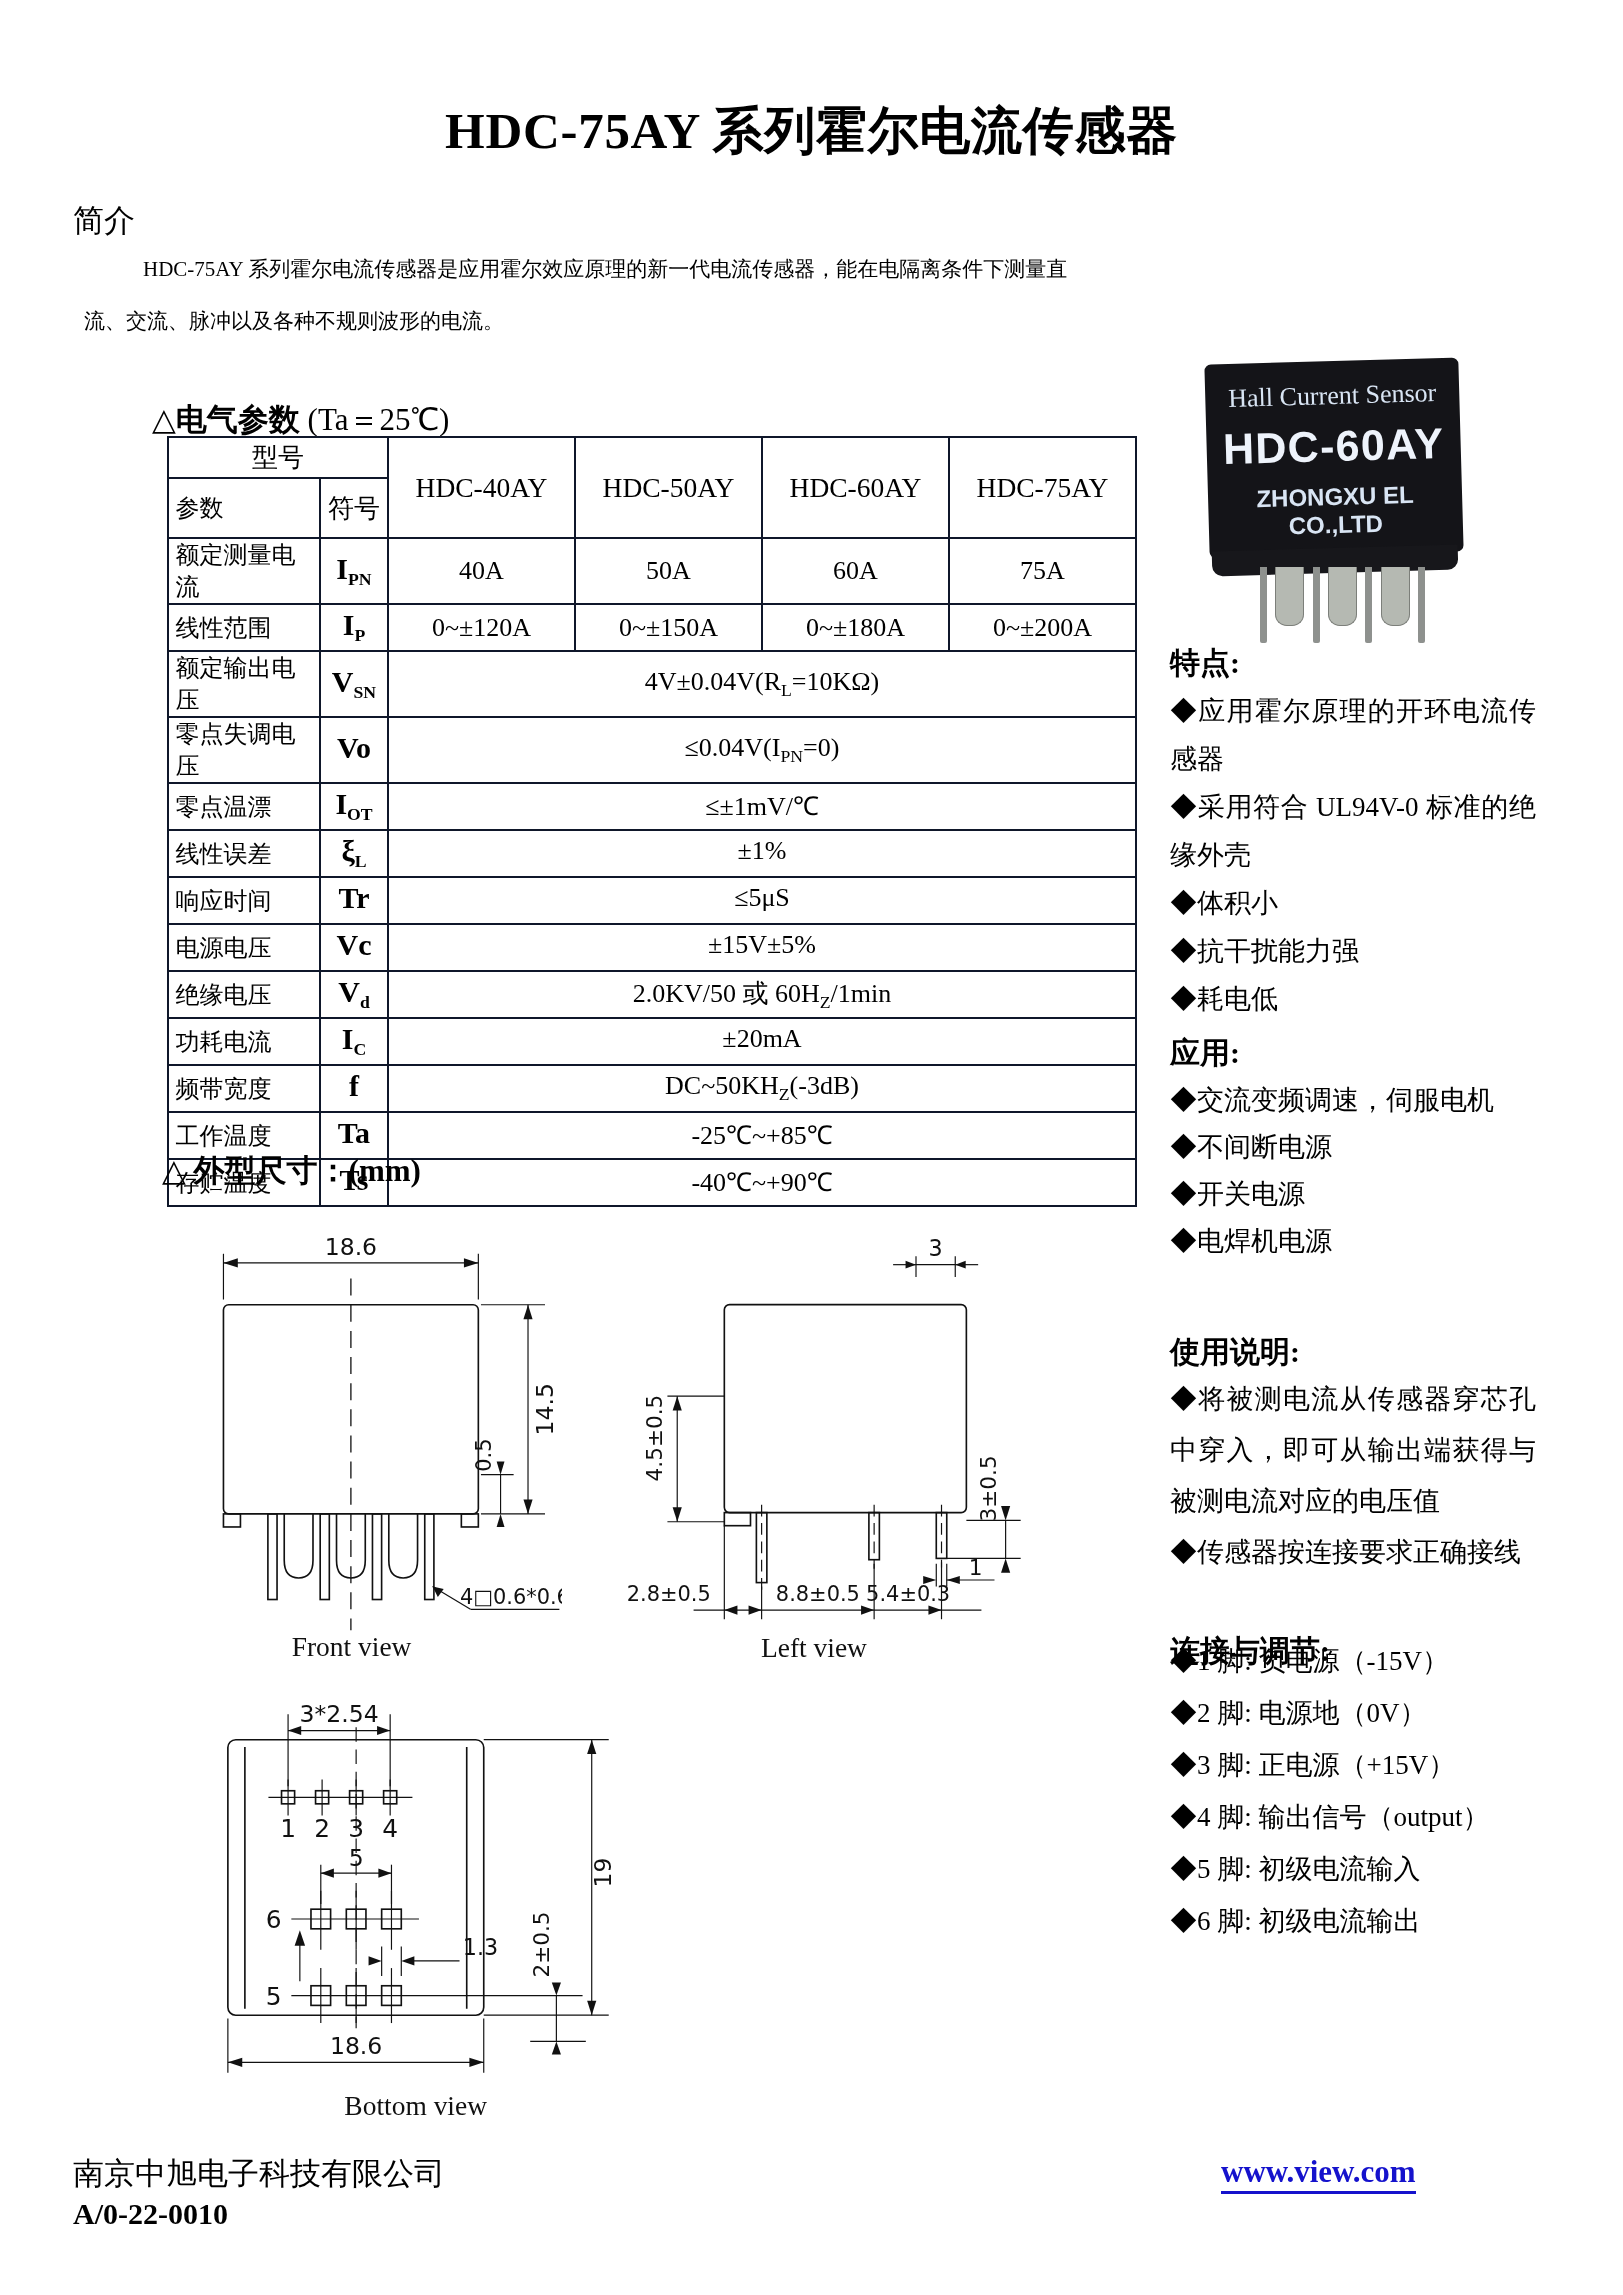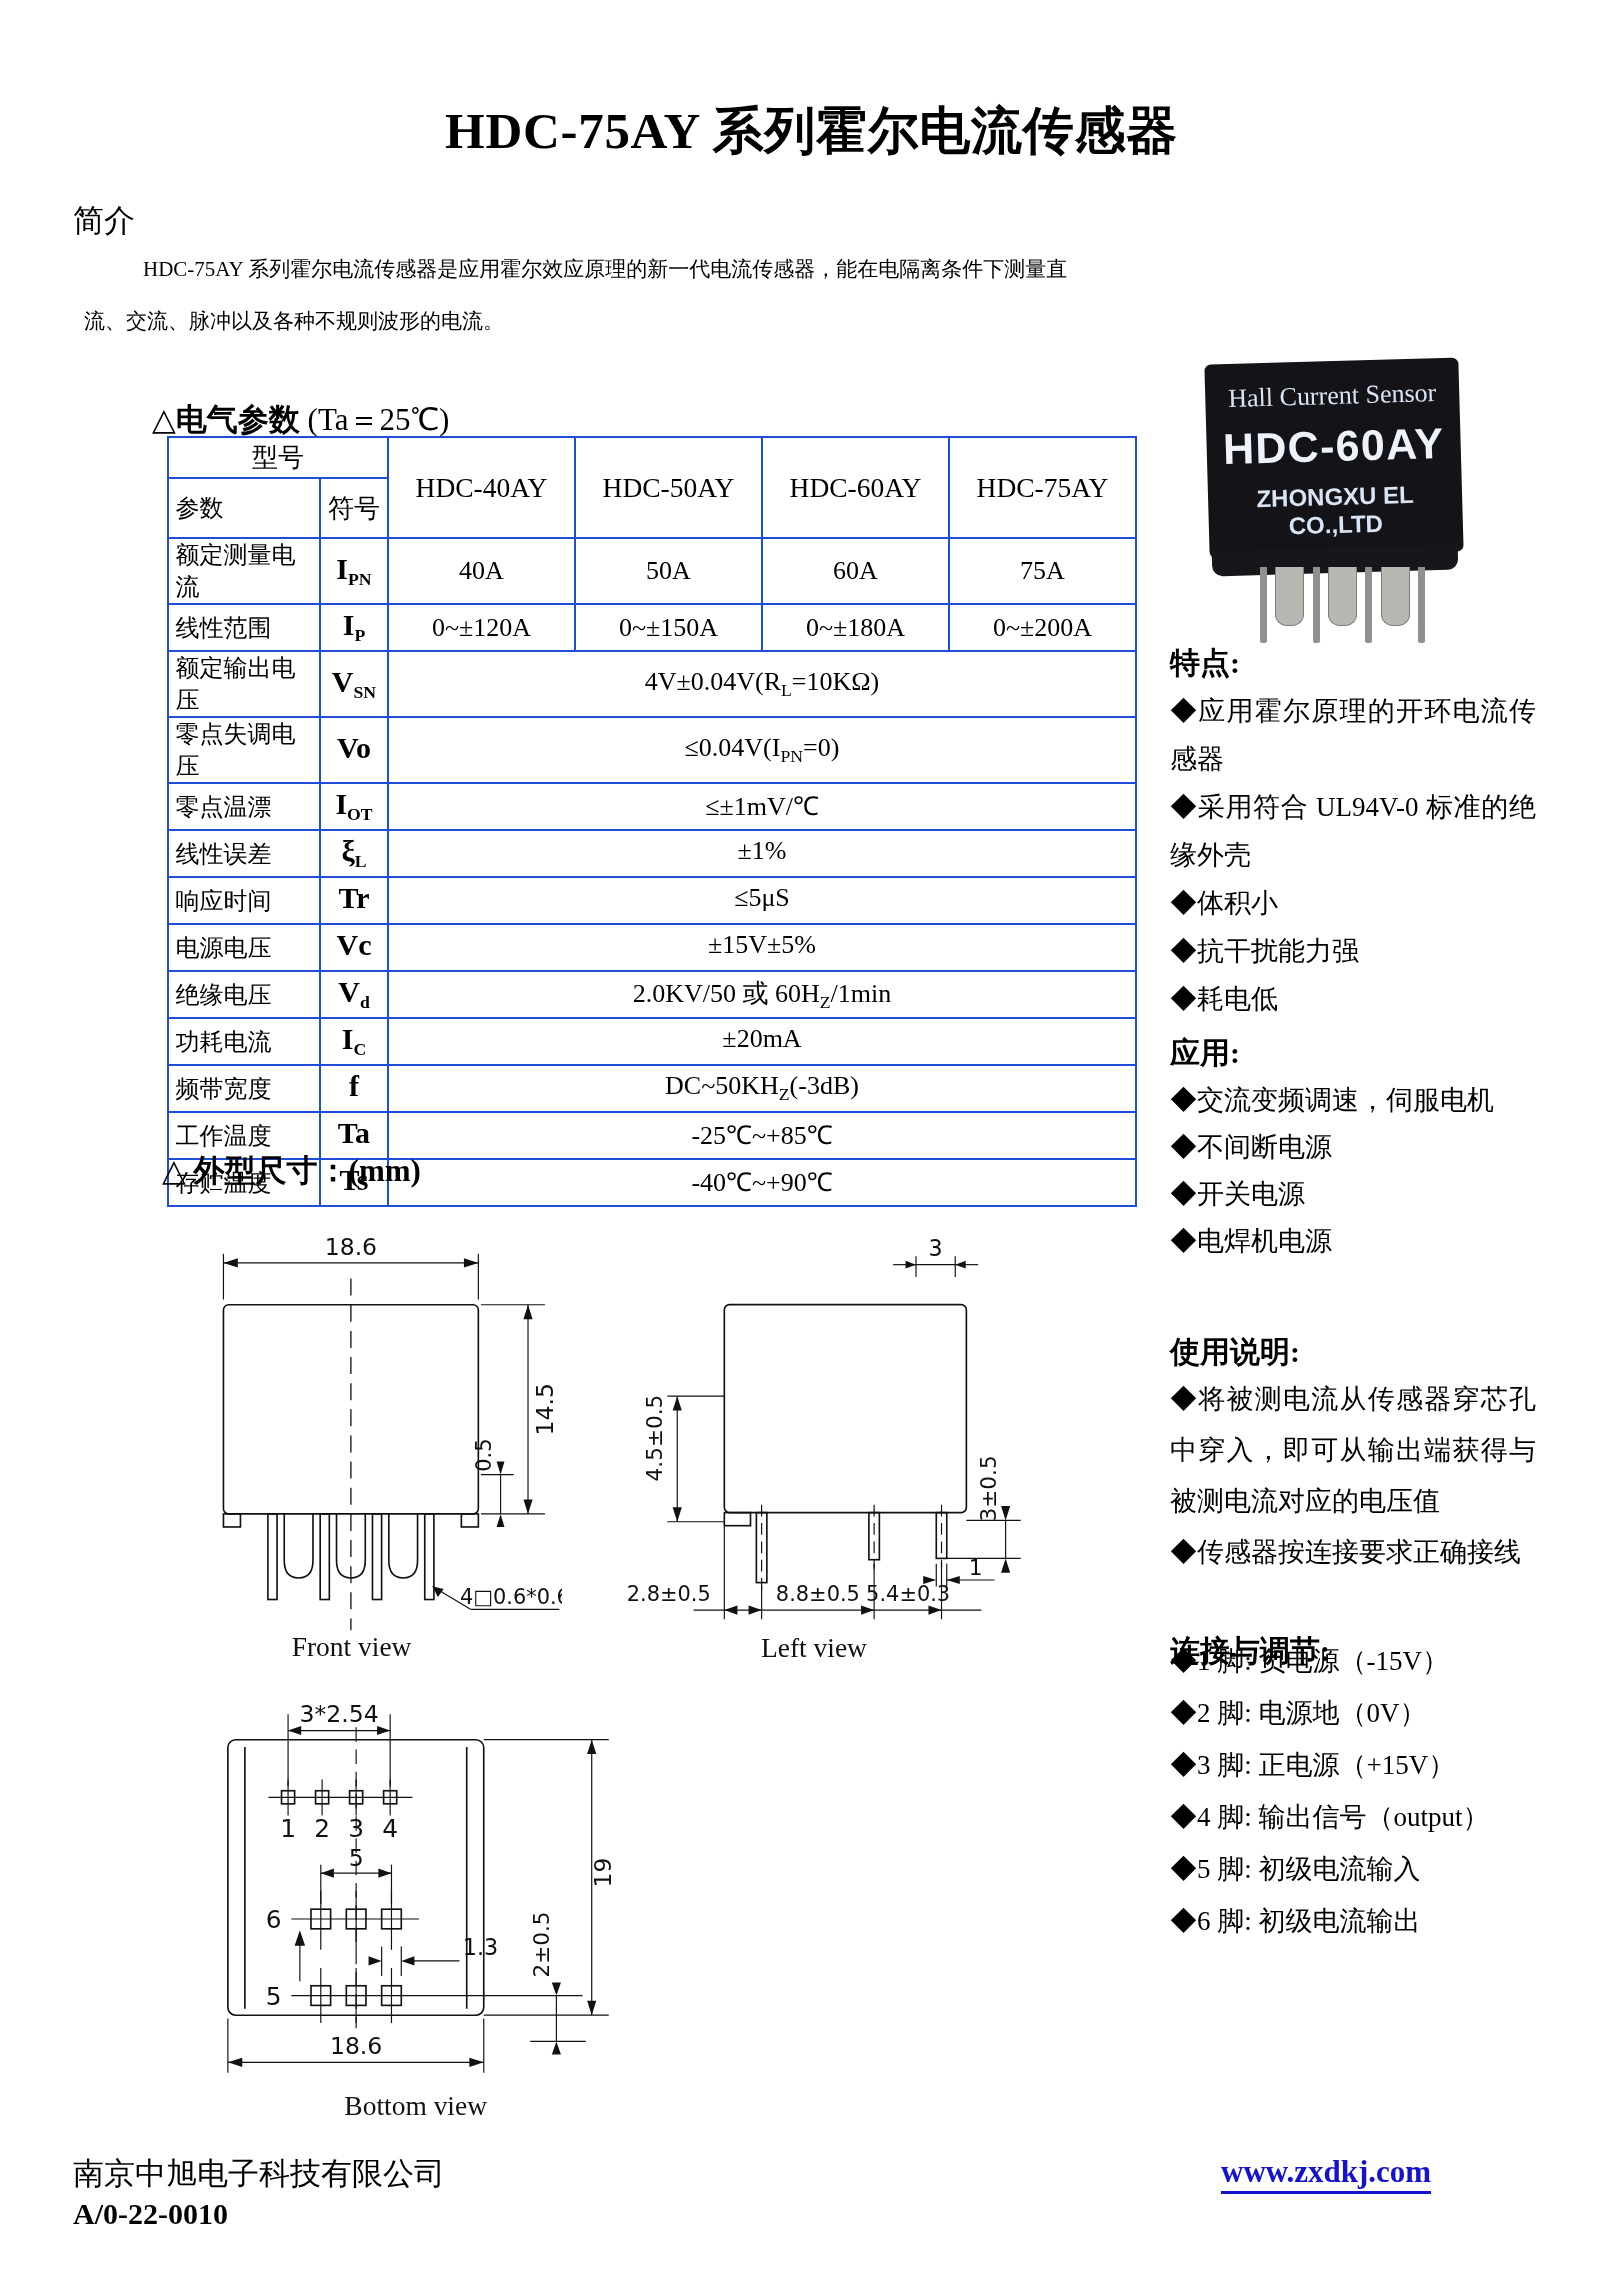--- a/index.html
+++ b/index.html
@@ -7,21 +7,21 @@
         font-family:"Liberation Serif",serif;overflow:hidden;}
   .abs{position:absolute;}
   .title{left:0;right:0;top:97px;text-align:center;font-size:51px;font-weight:bold;letter-spacing:0.7px;}
   .intro-h{left:73px;top:200px;font-size:31px;}
   .intro-p{left:84px;top:243px;width:1001px;font-size:21px;line-height:52px;text-indent:59px;}
   .sec-h{font-size:31px;}
   .sec-h .cn{font-weight:bold;margin-top:32px;}
   .tri{font-weight:normal;}
   
   .ptable{border-collapse:collapse;table-layout:fixed;background:#fff;}
-  .ptable td{border:2px solid #1d4ed8;text-align:center;vertical-align:middle;font-size:26px;padding:0;}
+  .ptable td{border:2px solid #0f172a;text-align:center;vertical-align:middle;font-size:26px;padding:0;}
   .ptable tr.h1 td{height:39px;}
   .ptable tr.h2 td{height:58px;margin-left:19px;}
   .ptable tr.r td{height:45px;}
   .ptable td.c-param{text-align:left;padding-left:6.5px;font-size:24px;}
   .ptable td.c-sym .sy{font-size:30px;font-weight:bold;}
   .ptable sub{font-size:17.7px;font-weight:bold;}
   .ptable td.c-val sub{font-weight:normal;}
   .ptable td.model{font-size:27.5px;}
   .ptable td.corner{font-size:26px;}
   .ptable td.c-symh{font-size:26px;}
@@ -394,17 +394,17 @@
     <text x="88" y="367" text-anchor="middle" font-size="38">6</text>
     <text x="88" y="484" text-anchor="middle" font-size="38">5</text>
     <text x="404" y="408" text-anchor="middle" font-size="34">1.3</text>
     <text transform="translate(508 392) rotate(-90)" text-anchor="middle" font-size="33">2±0.5</text>
     <text transform="translate(604 282) rotate(-90)" text-anchor="middle" font-size="36">19</text>
     <text x="214" y="560" text-anchor="middle" font-size="36">18.6</text>
     <text x="305" y="652" text-anchor="middle" font-size="42" class="vlabel">Bottom view</text>
   </svg>
 
   <div class="abs f-company">南京中旭电子科技有限公司</div>
-  <a class="abs f-site" href="#">www.zxdkj.com</a>
+  <a class="abs f-site" href="#">www.view.com</a>
   <div class="abs f-doc">A/0-22-0010</div>
 
 </div>
 
 
 </body></html>

